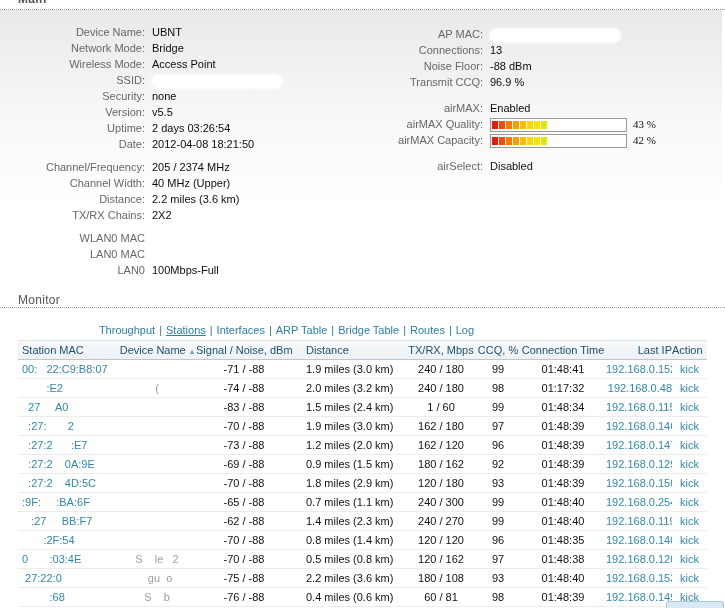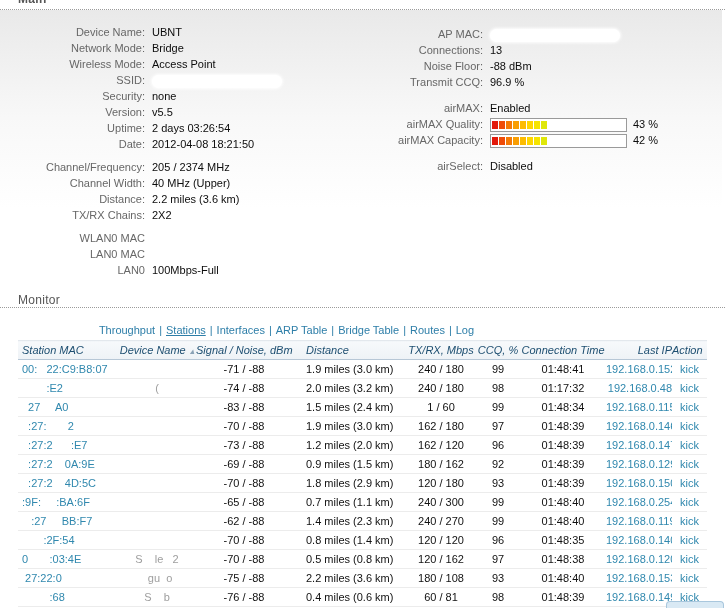--- a/index.html
+++ b/index.html
@@ -22,36 +22,36 @@
   .s-row.gap{margin-top:7px;}
   .col-right .s-row.gap{margin-top:10px;}
   .s-label{width:145px;text-align:right;color:#676767;padding-right:7px;flex:none;}
   .col-right .s-label{width:120px;}
   .s-value{color:#0c0c0c;}
   .blob{display:inline-block;width:130px;height:13px;background:#fff;border-radius:8px;
     box-shadow:0 0 3px 1px rgba(255,255,255,.95);vertical-align:middle;}
   .amax-bar{display:inline-flex;align-items:center;width:133px;height:10px;border:1px solid #9a9a9a;
     background:#fff;padding:1px;vertical-align:middle;margin-right:6px;}
   .amax-bar .seg{width:6px;height:8px;margin-right:1px;flex:none;}
-  .pct{color:#0c0c0c;}
+  .pct{color:#0c0c0c;font-family:Liberation Serif, serif;}
   
   .monitor-hdr{position:absolute;top:293px;left:0;width:725px;height:15px;
     border-bottom:1px dotted #9b9b9b;box-sizing:border-box;}
   .monitor-hdr span{margin-left:18px;font-size:12px;color:#555;letter-spacing:.3px;}
   
   .tabs{position:absolute;top:324px;left:0;width:573px;text-align:center;color:#2d7ea8;}
   .tabs a{color:#2d7ea8;text-decoration:none;cursor:pointer;}
   .tabs a.active{text-decoration:underline;}
   .tabs .sep{color:#2d7ea8;padding:0 4px;}
   
   table.stations{position:absolute;top:340px;left:18px;width:689px;border-collapse:collapse;
     table-layout:fixed;font-size:11px;}
   table.stations th{height:18px;font-weight:normal;color:#1d4e70;white-space:nowrap;
     background:linear-gradient(#f7f9fb,#eef2f6);border-top:1px solid #e3e8ed;
-    border-bottom:1px solid #b7c7d6;padding:0;font-style:italic;}
+    border-bottom:1px solid #b7c7d6;padding:0;}
   table.stations td{height:18px;border-bottom:1px solid #ececec;padding:0;white-space:pre;overflow:hidden;}
   .c0{text-align:left;padding-left:4px !important;}
   .c1{text-align:center;padding-left:8px !important;}
   .c2{text-align:center;}
   .c3{text-align:left;padding-left:14px !important;}
   .c4{text-align:center;}
   .c5{text-align:center;}
   .c6{text-align:center;}
   .c7{text-align:right;}
   .c8{text-align:right;padding-right:8px !important;}

